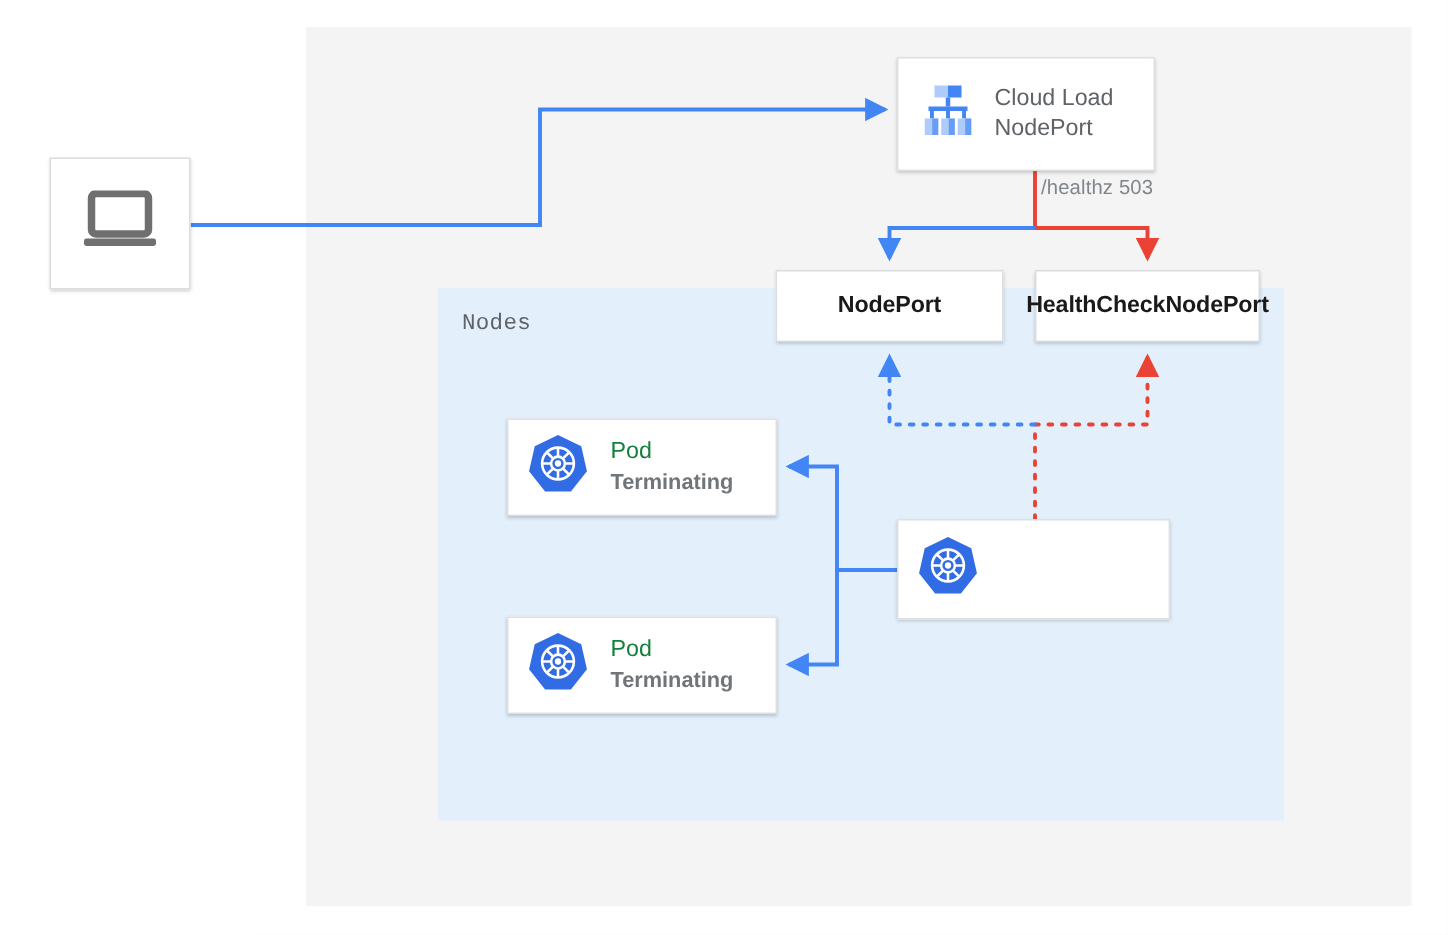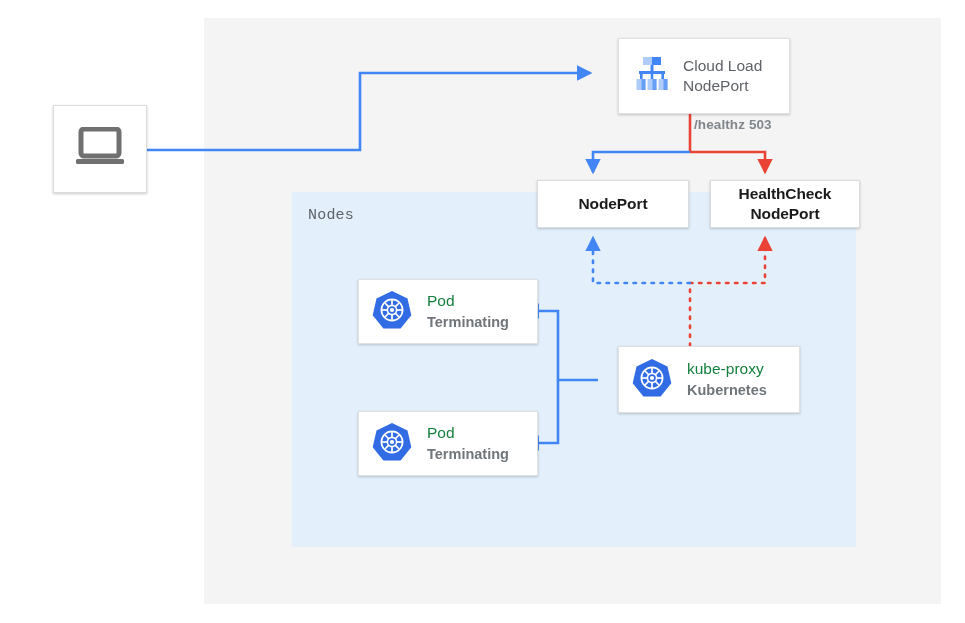--- a/index.html
+++ b/index.html
@@ -43,21 +43,20 @@
     font-family: Liberation Mono, monospace;
   }
   .card {
     position: absolute;
     background: #ffffff;
     border: 1px solid #e0e0e0;
     box-shadow: 0 1px 2px rgba(60,64,67,0.18), 0 1px 3px rgba(60,64,67,0.10);
     box-sizing: border-box;
     display: flex;
     align-items: center;
-    margin-left: 20px;
   }
   .card-plain {
     position: absolute;
     background: #ffffff;
     border: 1px solid #dadce0;
     box-sizing: border-box;
     display: flex;
     align-items: center;
     justify-content: center;
     text-align: center;
@@ -79,21 +78,21 @@
     font-size: 15.5px;
     color: #5f6368;
     line-height: 1.32;
   }
   
   #nodeport-card {
     left: 517px; top: 180px; width: 152px; height: 48px;
   }
   #healthcheck-card {
     left: 690px; top: 180px; width: 150px; height: 48px;
-    flex-direction: column;
+    flex-direction: row;
   }
   .np-text {
     font-size: 15.5px;
     font-weight: bold;
     color: #1a1a1a;
     line-height: 1.28;
     letter-spacing: -0.1px;
   }
   
   .pod-card {
@@ -119,21 +118,21 @@
     color: #70757a;
     line-height: 1.3;
     margin-top: 2px;
     font-weight: bold;
   }
   .healthz-label {
     position: absolute;
     left: 694px;
     top: 117px;
     font-size: 13.5px;
-    font-weight: bold;
+    font-weight: normal;
     color: #80868b;
     letter-spacing: 0.1px;
   }
   svg.wires {
     position: absolute;
     left: 0; top: 0;
     width: 965px; height: 623px;
     pointer-events: none;
   }
 </style>
@@ -286,19 +285,15 @@
           <line x1="10.4" y1="21" x2="16.4" y2="21"></line>
           <line x1="25.6" y1="21" x2="31.6" y2="21"></line>
           <line x1="13.5" y1="13.5" x2="17.8" y2="17.8"></line>
           <line x1="24.2" y1="24.2" x2="28.5" y2="28.5"></line>
           <line x1="28.5" y1="13.5" x2="24.2" y2="17.8"></line>
           <line x1="17.8" y1="24.2" x2="13.5" y2="28.5"></line>
         </g>
         <circle cx="21" cy="21" r="2.1" fill="#ffffff"></circle>
       </svg>
     </span>
-    <span class="k8s-text">
-      <div class="k8s-title">kube-proxy</div>
-      <div class="k8s-sub">Kubernetes</div>
-    </span>
   </div>
 
 </div>
 
 </body></html>

